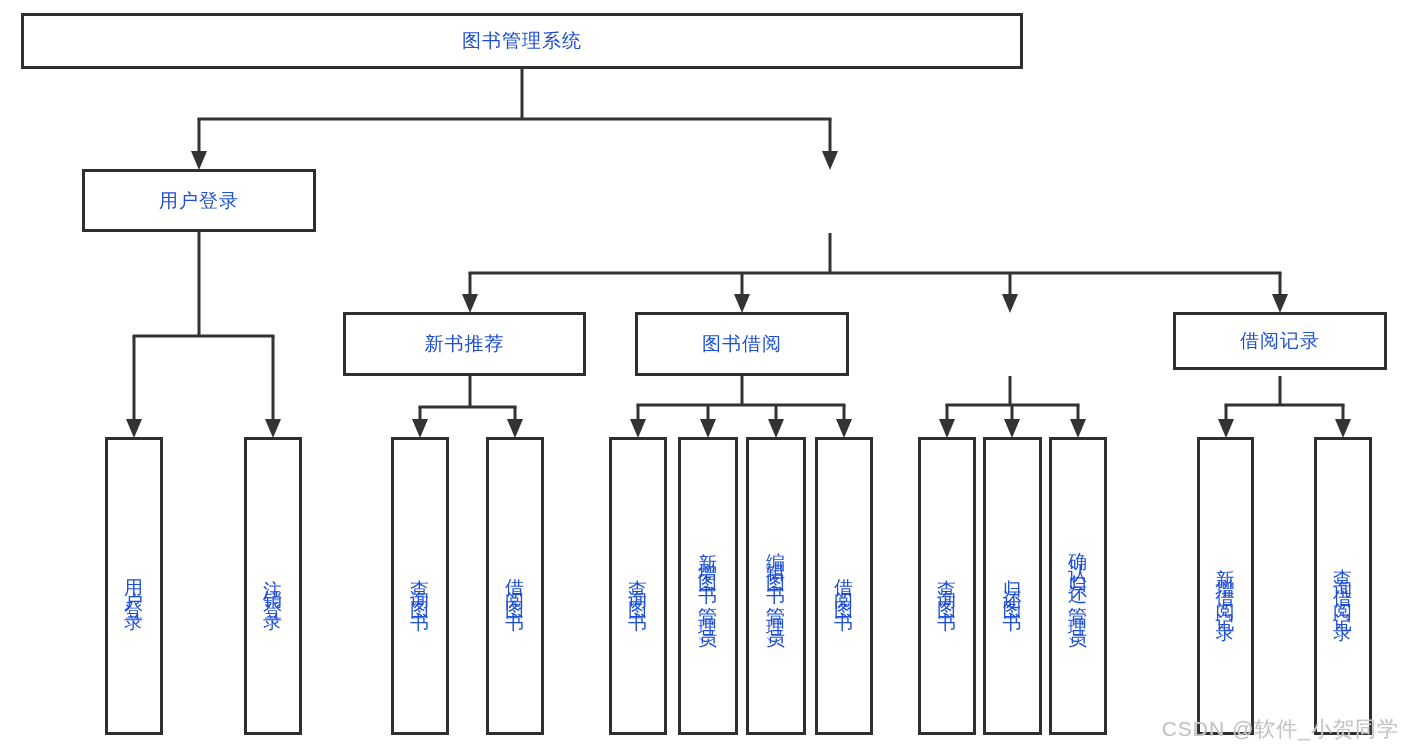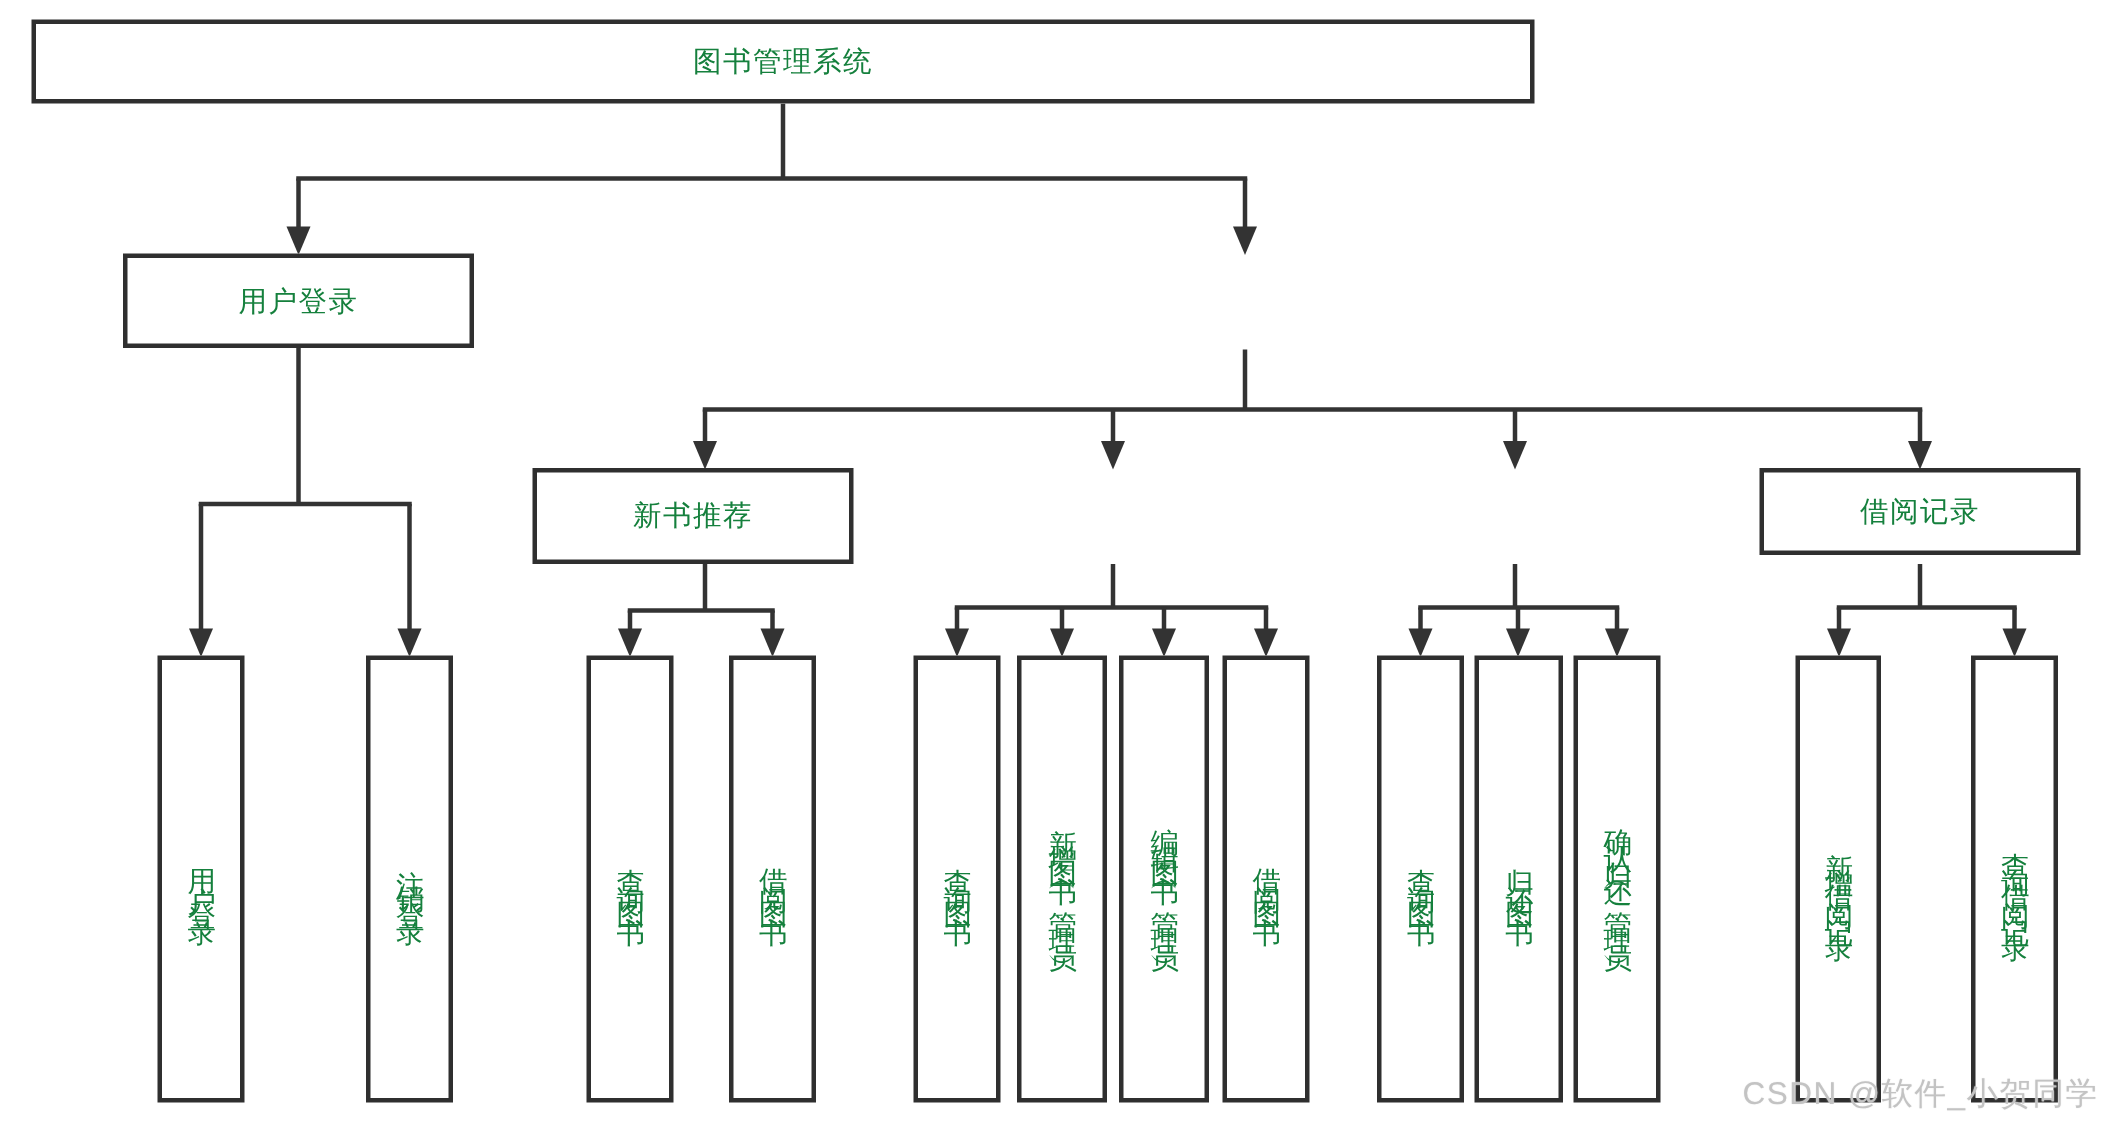--- a/index.html
+++ b/index.html
@@ -20,21 +20,21 @@
     pointer-events:none;
   }
   .box {
     position:absolute;
     box-sizing:border-box;
     border:3px solid #2f2f2f;
     background:#ffffff;
     display:flex;
     align-items:center;
     justify-content:center;
-    color:#15803d;
+    color:#1d4ed8;
     font-size:19px;
     letter-spacing:1px;
   }
   .box .vtext {
     writing-mode:vertical-rl;
     text-orientation:mixed;
     letter-spacing:11px;
     line-height:1;
     white-space:nowrap;
   }
@@ -118,21 +118,22 @@
       <polygon points="1070,419 1086,419 1078,438"></polygon>
       <polygon points="1218,419 1234,419 1226,438"></polygon>
       <polygon points="1335,419 1351,419 1343,438"></polygon>
     </g>
   </svg>
 
   <div class="box" style="left:21px;top:13px;width:1002px;height:56px">图书管理系统</div>
 
   <div class="box" style="left:82px;top:169px;width:234px;height:63px">用户登录</div>
 
-  <div class="box" style="left:355px;top:312px;width:214px;height:64px">新书推荐</div>
+  <div class="box" style="left:343px;top:312px;width:243px;height:64px">新书推荐</div>
+  <div class="box" style="left:635px;top:312px;width:214px;height:64px">图书借阅</div>
   <div class="box" style="left:1173px;top:312px;width:214px;height:58px">借阅记录</div>
 
   <div class="box" style="left:105px;top:437px;width:58px;height:298px">
     <span class="vtext">用户登录</span>
   </div>
   <div class="box" style="left:244px;top:437px;width:58px;height:298px">
     <span class="vtext">注销登录</span>
   </div>
 
   <div class="box" style="left:391px;top:437px;width:58px;height:298px">

